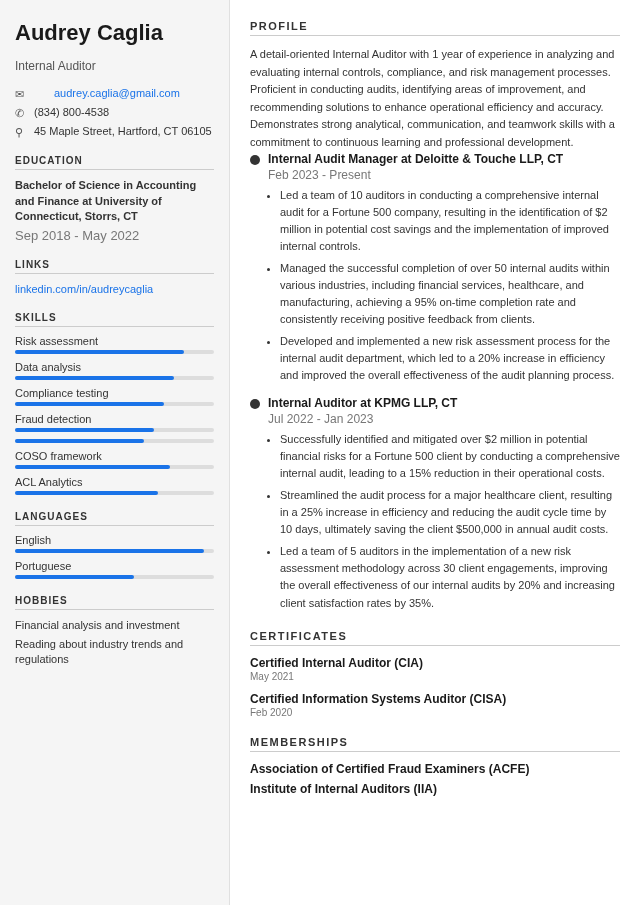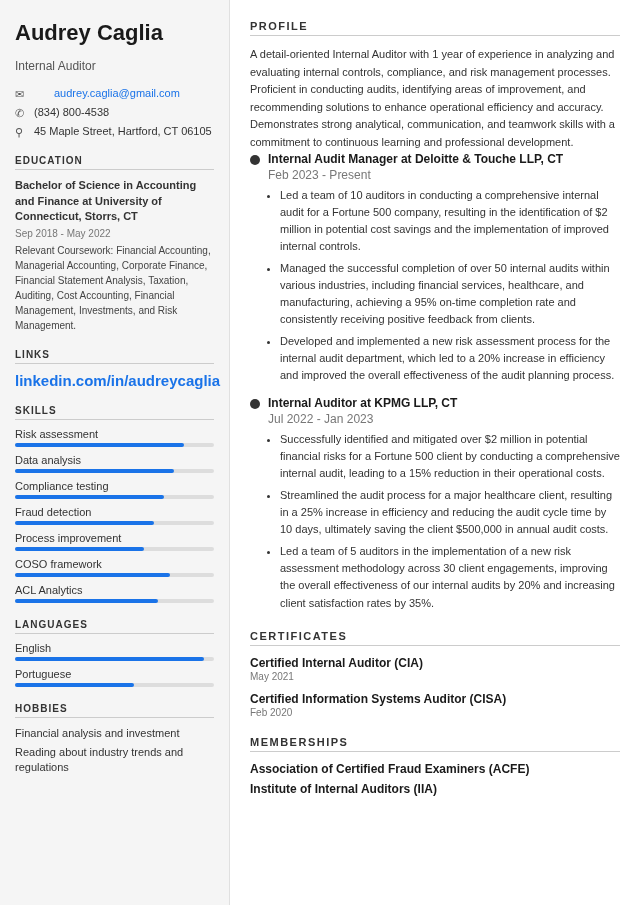--- a/index.html
+++ b/index.html
@@ -66,34 +66,33 @@
       margin-top: 16px;
       margin-bottom: 8px;
     }
     .edu-degree {
       font-size: 11px;
       font-weight: bold;
       line-height: 1.4;
       margin-bottom: 3px;
     }
     .edu-dates {
-      font-size: 10px;
+      font-size: 13px;
       color: #777;
-      margin-bottom: 4px;
+      margin-bottom: 16px;
     }
     .edu-courses {
       font-size: 10px;
       color: #444;
       line-height: 1.5;
     }
     .link-item a {
       color: #1a73e8;
       text-decoration: none;
-      font-size: 15px;
-      font-weight: bold;
+      font-size: 11px;
     }
     .skill-item {
       margin-bottom: 7px;
     }
     .skill-name {
       font-size: 11px;
       margin-bottom: 3px;
       color: #333;
     }
     .skill-bar-bg {
@@ -221,24 +220,20 @@
       <span>(834) 800-4538</span>
     </div>
     <div class="contact-item">
       <span class="icon">⚲</span>
       <span>45 Maple Street, Hartford, CT 06105</span>
     </div>
 
     <div class="section-title">EDUCATION</div>
     <div class="edu-degree">Bachelor of Science in Accounting and Finance at University of Connecticut, Storrs, CT</div>
     <div class="edu-dates">Sep 2018 - May 2022</div>
-    <div class="edu-courses">
-      <span>Relevant Coursework:</span>
-      <span>Financial Accounting, Managerial Accounting, Corporate Finance, Financial Statement Analysis, Taxation, Auditing, Cost Accounting, Financial Management, Investments, and Risk Management.</span>
-    </div>
 
     <div class="section-title">LINKS</div>
     <div class="link-item">
       <a href="#">linkedin.com/in/audreycaglia</a>
     </div>
 
     <div class="section-title">SKILLS</div>
     <div id="skills-container">
         <div class="skill-item">
       <div class="skill-name">Risk assessment</div>
@@ -258,21 +253,20 @@
         <div class="skill-bar-fill" style="width:75%"></div>
       </div>
     </div>
         <div class="skill-item">
       <div class="skill-name">Fraud detection</div>
       <div class="skill-bar-bg">
         <div class="skill-bar-fill" style="width:70%"></div>
       </div>
     </div>
         <div class="skill-item">
-      <div class="skill-name">Process improvement</div>
       <div class="skill-bar-bg">
         <div class="skill-bar-fill" style="width:65%"></div>
       </div>
     </div>
         <div class="skill-item">
       <div class="skill-name">COSO framework</div>
       <div class="skill-bar-bg">
         <div class="skill-bar-fill" style="width:78%"></div>
       </div>
     </div>

